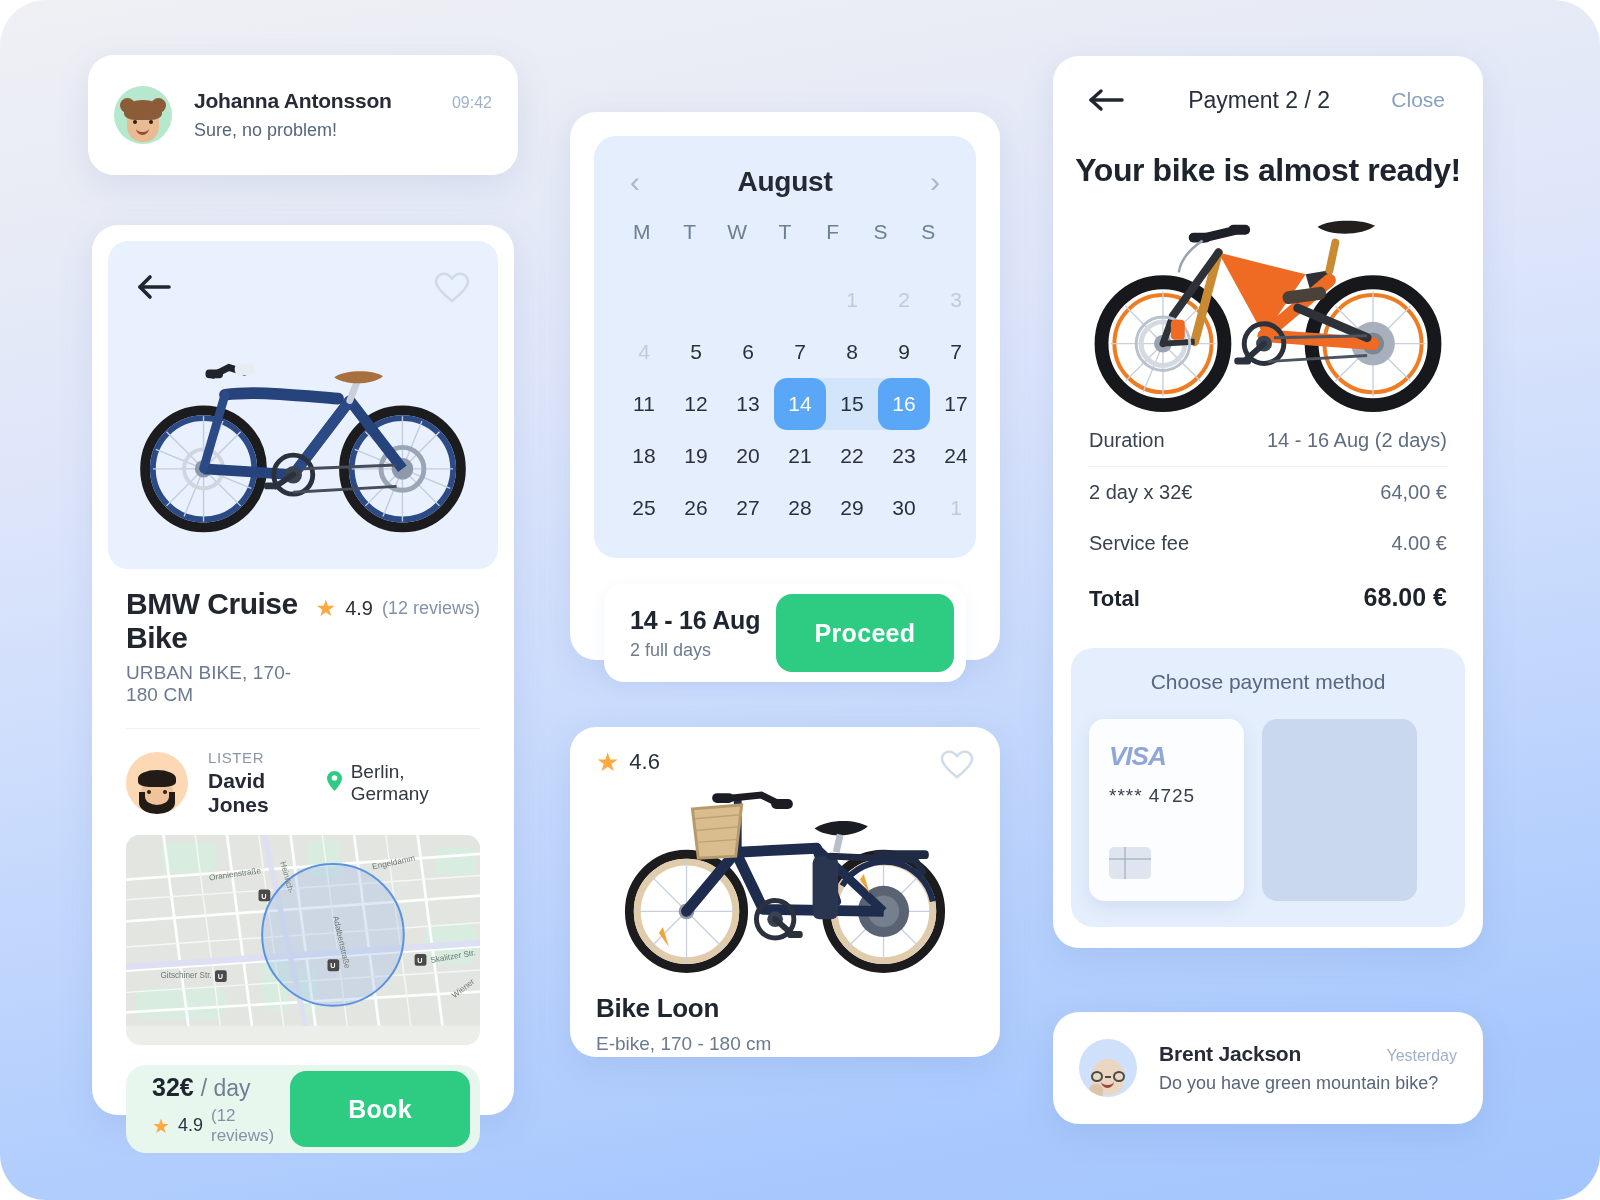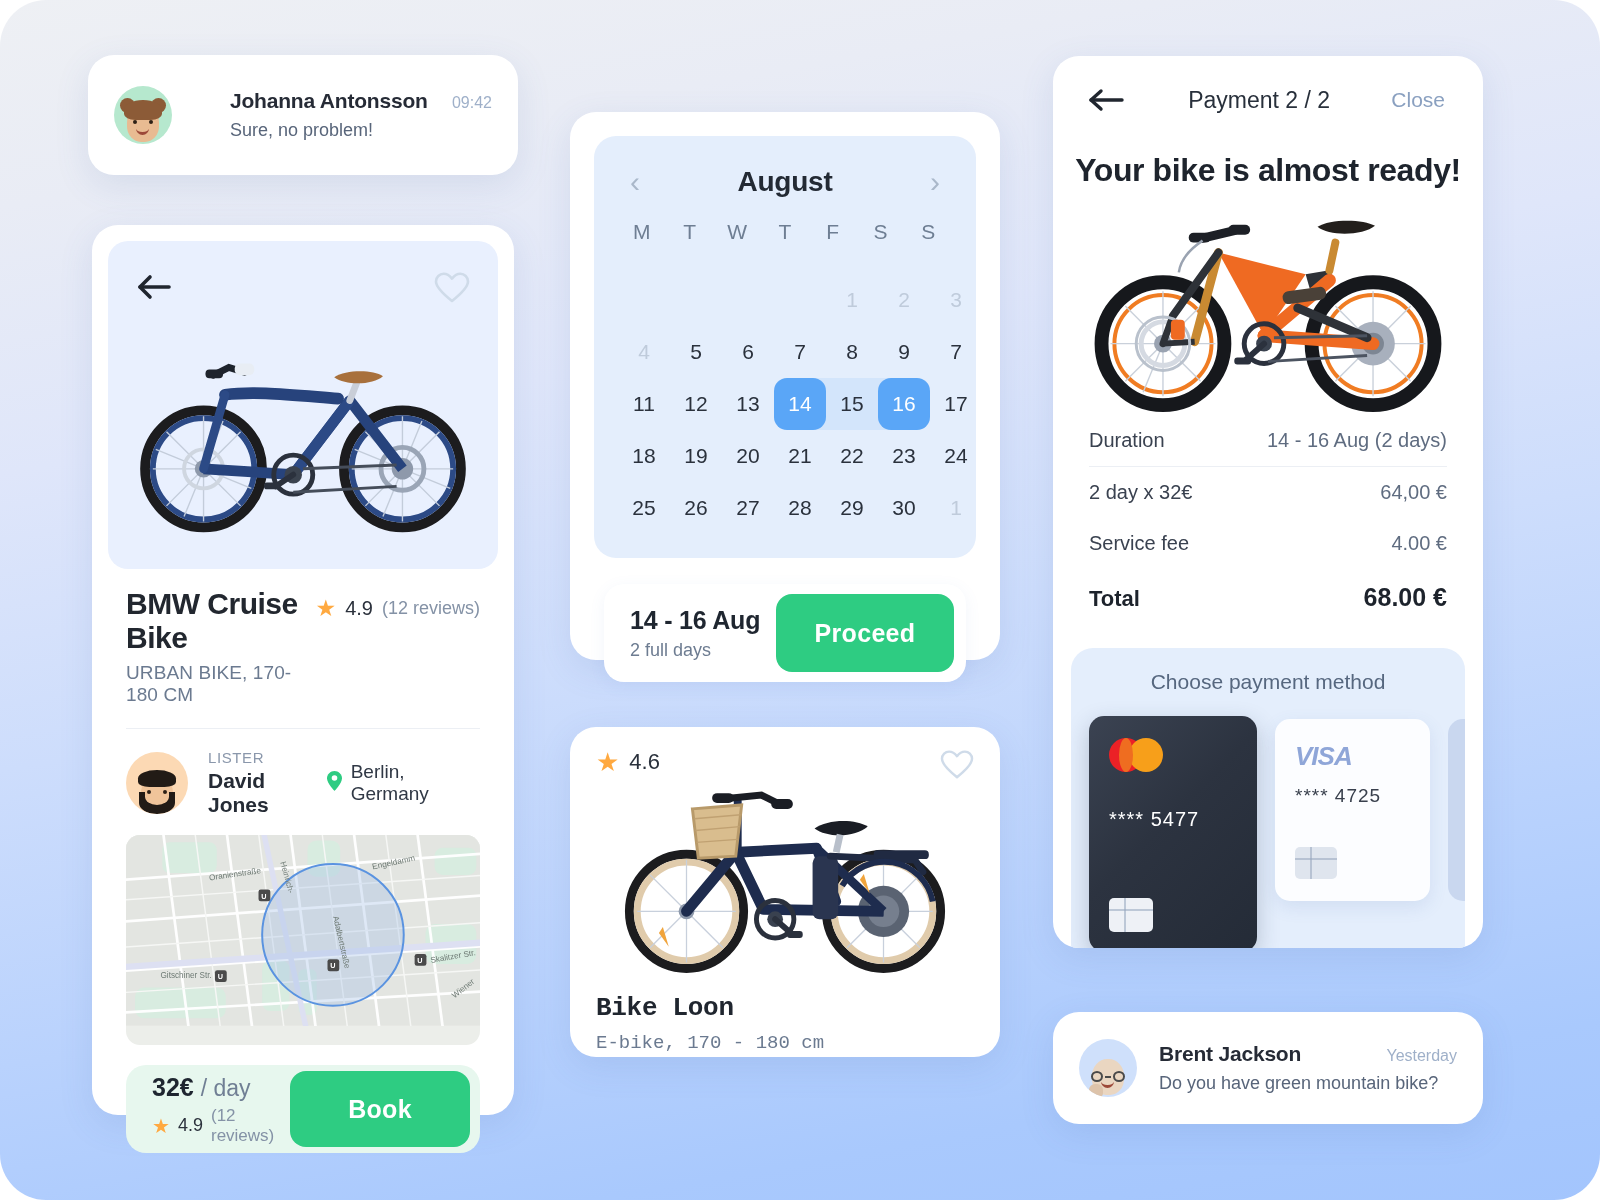--- a/index.html
+++ b/index.html
@@ -199,21 +199,21 @@
   
   #loon-card { padding: 18px; }
   .loon-hero { position: relative; height: 238px; }
   .loon-top {
     position: absolute; top: 4px; left: 8px; right: 8px; z-index: 3;
     display: flex; align-items: flex-start; justify-content: space-between;
   }
   .loon-rate { display: flex; align-items: center; gap: 10px; }
   .loon-rate .star { font-size: 26px; }
   .loon-rate .v { font-size: 22px; color: #2a313c; font-weight: 500; }
-  .loon-bottom { display: flex; align-items: center; padding: 10px 8px 6px 8px; font-family: Liberation Mono, monospace; }
+  .loon-bottom { display: flex; align-items: center; padding: 10px 8px 6px 8px; }
   .loon-meta { flex: 1; }
   .loon-name { font-size: 26px; font-weight: bold; color: #20262f; letter-spacing: -.3px; }
   .loon-sub { font-size: 19px; color: #6b7a90; margin-top: 9px; }
   .loon-price {
     background: #e7f7ee; border-radius: 16px;
     height: 72px; min-width: 150px; padding: 0 20px;
     display: flex; align-items: center; justify-content: center; gap: 8px;
   }
   .loon-price .amt { font-size: 25px; font-weight: bold; color: #22c274; }
   .loon-price .per { font-size: 21px; color: #3fcb85; }
@@ -271,21 +271,21 @@
   .chip.dark-chip { bottom: 20px; left: 20px; width: 44px; height: 34px; background: #eef1f6; }
   .chip.light-chip { bottom: 22px; left: 20px; width: 42px; height: 32px; background: #dfe5ee; }
   .chip::before { content:""; position:absolute; left:0; right:0; top:33%; height:2px; background:rgba(150,165,190,.55); }
   .chip::after  { content:""; position:absolute; top:0; bottom:0; left:35%; width:2px; background:rgba(150,165,190,.55); }
 </style>
 </head>
 <body>
 
 <div id="canvas">
 
-  <div class="card msg-card" id="msg-card-1" style="left:88px; top:55px; width:430px; height:120px;gap:36px;">
+  <div class="card msg-card" id="msg-card-1" style="left:88px; top:55px; width:430px; height:120px;">
     <div class="msg-avatar" style="background:#b6e8ce;">
       <div class="face">
         <div class="bun-l"></div>
           <div class="bun-r"></div>
         <div class="skin"></div>
           <div class="hair"></div>
         <div class="eye-l"></div>
           <div class="eye-r"></div>
           <div class="mouth"></div>
       </div>
@@ -814,29 +814,20 @@
       </div>
       <div class="prow total">
         <span class="k">Total</span>
         <span class="v">68.00 €</span>
       </div>
     </div>
 
     <div class="pay-methods">
       <div class="pm-title">Choose payment method</div>
       <div class="pm-strip">
-        <div class="pm-card dark">
-          <span class="mc-logo">
-            <i class="red"></i>
-              <i class="yel"></i>
-              <i class="mix"></i>
-          </span>
-          <span class="pm-num-dark">**** 5477</span>
-          <span class="chip dark-chip"></span>
-        </div>
         <div class="pm-card light">
           <span class="visa-logo">VISA</span>
           <span class="pm-num-light">**** 4725</span>
           <span class="chip light-chip"></span>
         </div>
         <div class="pm-card ghost"></div>
       </div>
     </div>
   </div>
 

